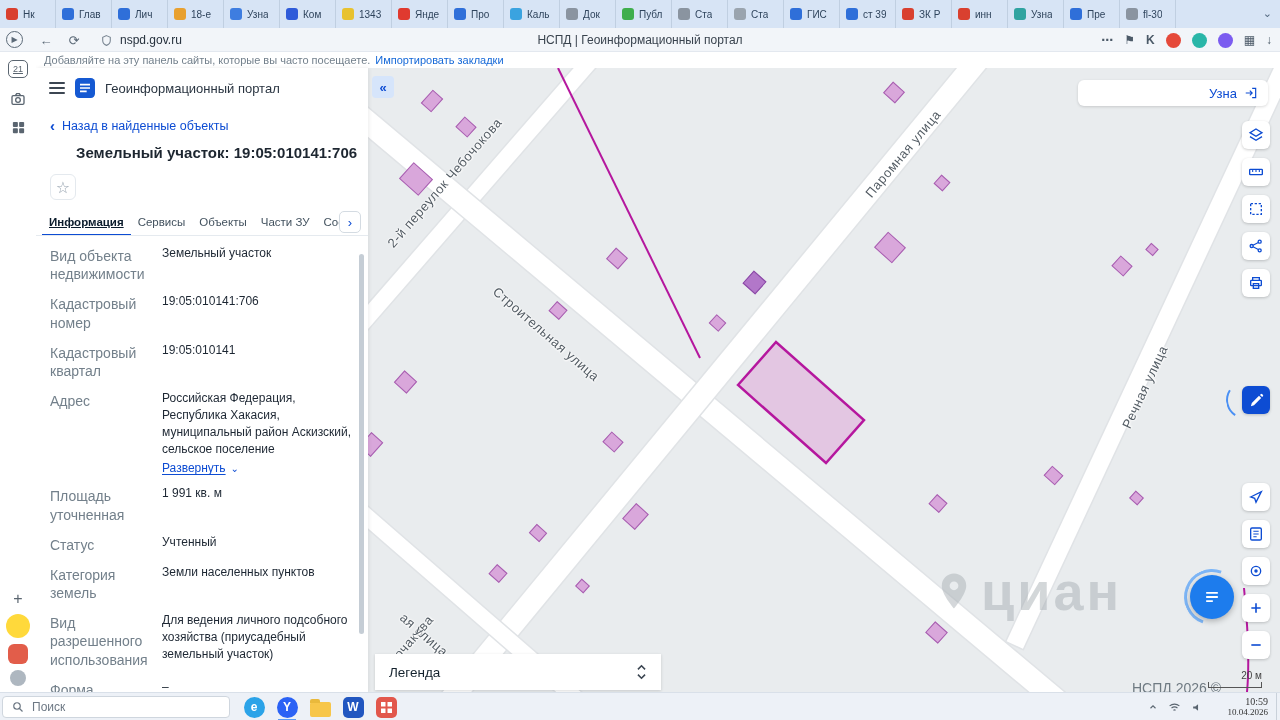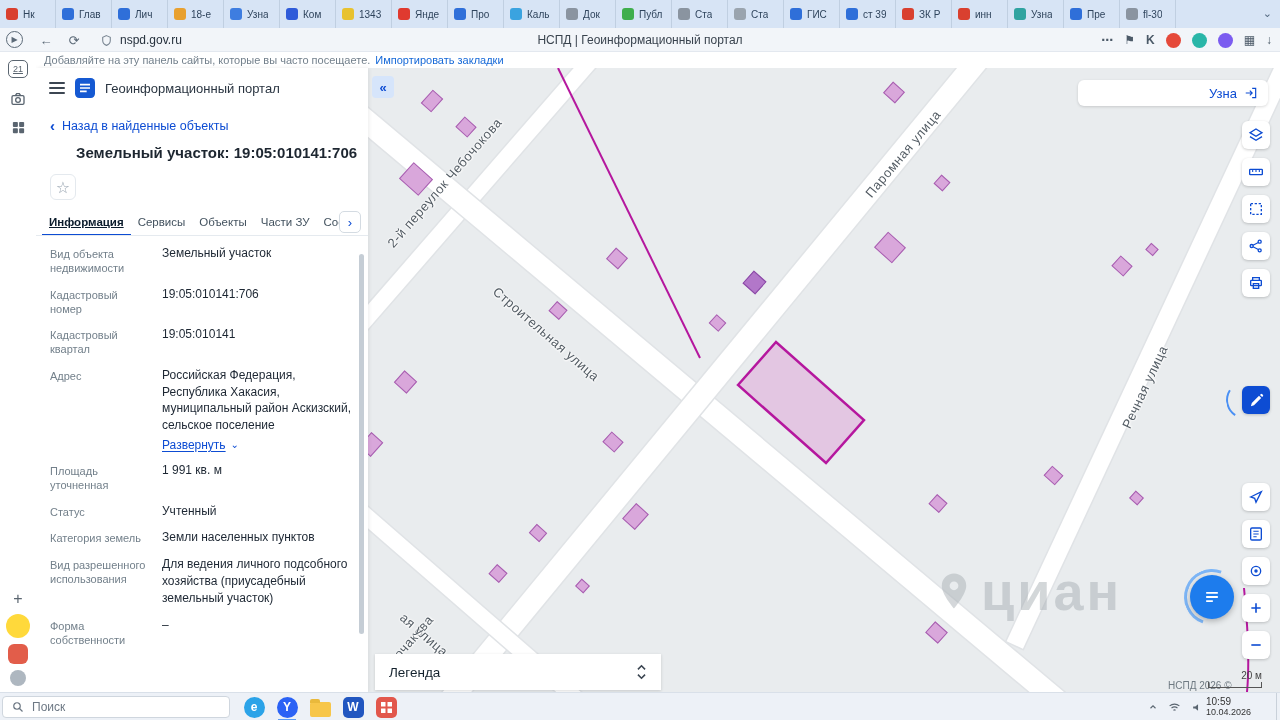--- a/index.html
+++ b/index.html
@@ -47,21 +47,21 @@
   .backchev{font-size:15px;font-weight:bold;line-height:1;}
   .objtitle{position:absolute;left:14px;top:76px;width:306px;font-size:15px;font-weight:600;color:#1d2630;margin-left:26px;}
   .star{position:absolute;left:14px;top:106px;width:26px;height:26px;border:1px solid #e4e9ee;border-radius:6px;color:#9aa6b2;font-size:16px;display:flex;align-items:center;justify-content:center;}
   .ptabs{position:absolute;left:6px;top:140px;width:298px;height:28px;display:flex;overflow:hidden;}
   .ptab{padding:0 7px;font-size:11.5px;color:#43525f;display:flex;align-items:center;white-space:nowrap;}
   .ptab.active{color:#0b1c2c;font-weight:bold;box-shadow:inset 0 -2px 0 #0d4cd3;text-decoration:underline;}
   .ptabs-line{position:absolute;left:0;top:167px;width:332px;height:1px;background:#e5eaef;}
   .ptab-more{position:absolute;right:7px;top:143px;width:22px;height:22px;border:1px solid #d4dbe2;border-radius:5px;color:#0d4cd3;background:#fff;display:flex;align-items:center;justify-content:center;font-size:13px;}
   .rows{position:absolute;left:14px;top:172px;width:310px;height:452px;overflow:hidden;}
   .irow{display:flex;gap:10px;padding:5px 0;}
-  .ilab{flex:0 0 102px;font-size:11px;line-height:1.3;color:#73808b;padding-top:2px;}
+  .ilab{flex:0 0 102px;font-size:14px;line-height:1.3;color:#73808b;padding-top:2px;}
   .ivalw{flex:1;min-width:0;}
   .ival{font-size:12px;line-height:1.4;color:#1d2733;}
   .ilink{color:#0d4cd3;font-size:12px;margin-top:4px;display:flex;gap:5px;align-items:center;}
   .ilink span:first-child{text-decoration:underline;text-underline-offset:2px;}
   .ichev{font-size:10px;}
   .pscroll{position:absolute;right:4px;top:186px;width:5px;height:380px;background:#c5cdd5;border-radius:3px;}
 
   
   .map{position:absolute;left:368px;top:68px;width:912px;height:624px;background:#e9ecee;overflow:hidden;}
   .layer{position:absolute;inset:0;}
@@ -76,36 +76,36 @@
   .login{position:absolute;right:12px;top:12px;width:190px;height:26px;background:#fff;border-radius:6px;display:flex;align-items:center;justify-content:flex-end;gap:7px;padding:0 10px;color:#0d4cd3;font-size:13px;box-shadow:0 1px 3px rgba(0,0,0,.15);z-index:6;}
   .mtool{position:absolute;left:874px;width:28px;height:28px;background:#fff;border-radius:6px;box-shadow:0 1px 3px rgba(0,0,0,.2);display:flex;align-items:center;justify-content:center;color:#0d4cd3;z-index:6;}
   .mtool.mactive{background:#0d4cd3;color:#fff;}
   .micon{display:flex;}
   .editarc{position:absolute;left:858px;top:313px;width:38px;height:38px;border-radius:50%;border:2.5px solid transparent;border-left-color:#4a90f4;transform:rotate(-12deg);z-index:5;}
   .chatring{position:absolute;left:816px;top:501px;width:56px;height:56px;border-radius:50%;border:3px solid transparent;border-top-color:#7db6f7;border-left-color:#7db6f7;transform:rotate(-25deg);z-index:6;}
   .chatfab{position:absolute;left:822px;top:507px;width:44px;height:44px;border-radius:50%;background:#1d7ced;display:flex;align-items:center;justify-content:center;box-shadow:0 2px 6px rgba(0,0,0,.28);z-index:7;}
   .legendbar{position:absolute;left:7px;top:586px;width:286px;height:36px;background:#fff;display:flex;align-items:center;justify-content:space-between;padding:0 14px;font-size:13.5px;color:#15232e;box-shadow:0 1px 3px rgba(0,0,0,.15);z-index:6;}
   .watermark{position:absolute;left:565px;top:492px;display:flex;align-items:center;gap:6px;opacity:.5;z-index:2;}
   .wmtext{font-size:54px;font-weight:bold;letter-spacing:3px;color:#a9b0b5;}
-  .attribution{position:absolute;left:800px;top:612px;font-size:10px;color:#6f7a82;z-index:6;}
+  .attribution{position:absolute;left:764px;top:612px;font-size:14px;color:#6f7a82;z-index:6;}
   .scalebar{position:absolute;left:840px;top:602px;width:54px;font-size:10px;color:#444;text-align:right;z-index:6;}
   .scaleline{margin-top:1px;height:6px;border-bottom:1.5px solid #555;border-left:1.5px solid #555;border-right:1.5px solid #555;}
 
   
   .taskbar{position:absolute;left:0;top:692px;width:1280px;height:28px;background:#edf1f7;border-top:1px solid #d9e0e9;z-index:10;}
   .search{position:absolute;left:2px;top:3px;width:228px;height:22px;background:#fff;border:1px solid #cfd6de;border-radius:4px;display:flex;align-items:center;gap:8px;padding:0 9px;color:#6d7884;font-size:12px;}
   .tapps{position:absolute;left:242px;top:2px;display:flex;gap:9px;height:24px;}
   .tapp{width:24px;height:24px;display:flex;align-items:center;justify-content:center;position:relative;}
   .tapp.active::after{content:"";position:absolute;left:3px;bottom:-2px;width:18px;height:2px;background:#5a9bf5;}
   .appcirc{width:21px;height:21px;border-radius:50%;color:#fff;font-size:12px;font-weight:bold;display:flex;align-items:center;justify-content:center;}
   .appsq{width:21px;height:21px;border-radius:5px;color:#fff;font-size:12px;font-weight:bold;display:flex;align-items:center;justify-content:center;}
   .folder{width:21px;height:15px;background:#f7c64a;border-radius:2px;position:relative;margin-top:4px;}
   .folder::before{content:"";position:absolute;left:0;top:-3px;width:10px;height:4px;background:#e9b93c;border-radius:2px 2px 0 0;}
   .tray{position:absolute;right:76px;top:0;height:28px;display:flex;align-items:center;gap:10px;}
-  .clock{position:absolute;right:12px;top:3px;width:62px;text-align:left;color:#333;font-size:10px;line-height:11px;}
+  .clock{position:absolute;right:12px;top:3px;width:62px;text-align:right;color:#333;font-size:10px;line-height:11px;font-family:Liberation Serif, serif;}
   .clock .date{font-size:9px;}
   .showdesk{position:absolute;right:0;top:0;width:4px;height:28px;border-left:1px solid #c9d1da;}
 </style>
 </head>
 <body>
 
 <div class="screen">
 
   <div class="tabstrip" id="tabs">
       <div class="btab">

